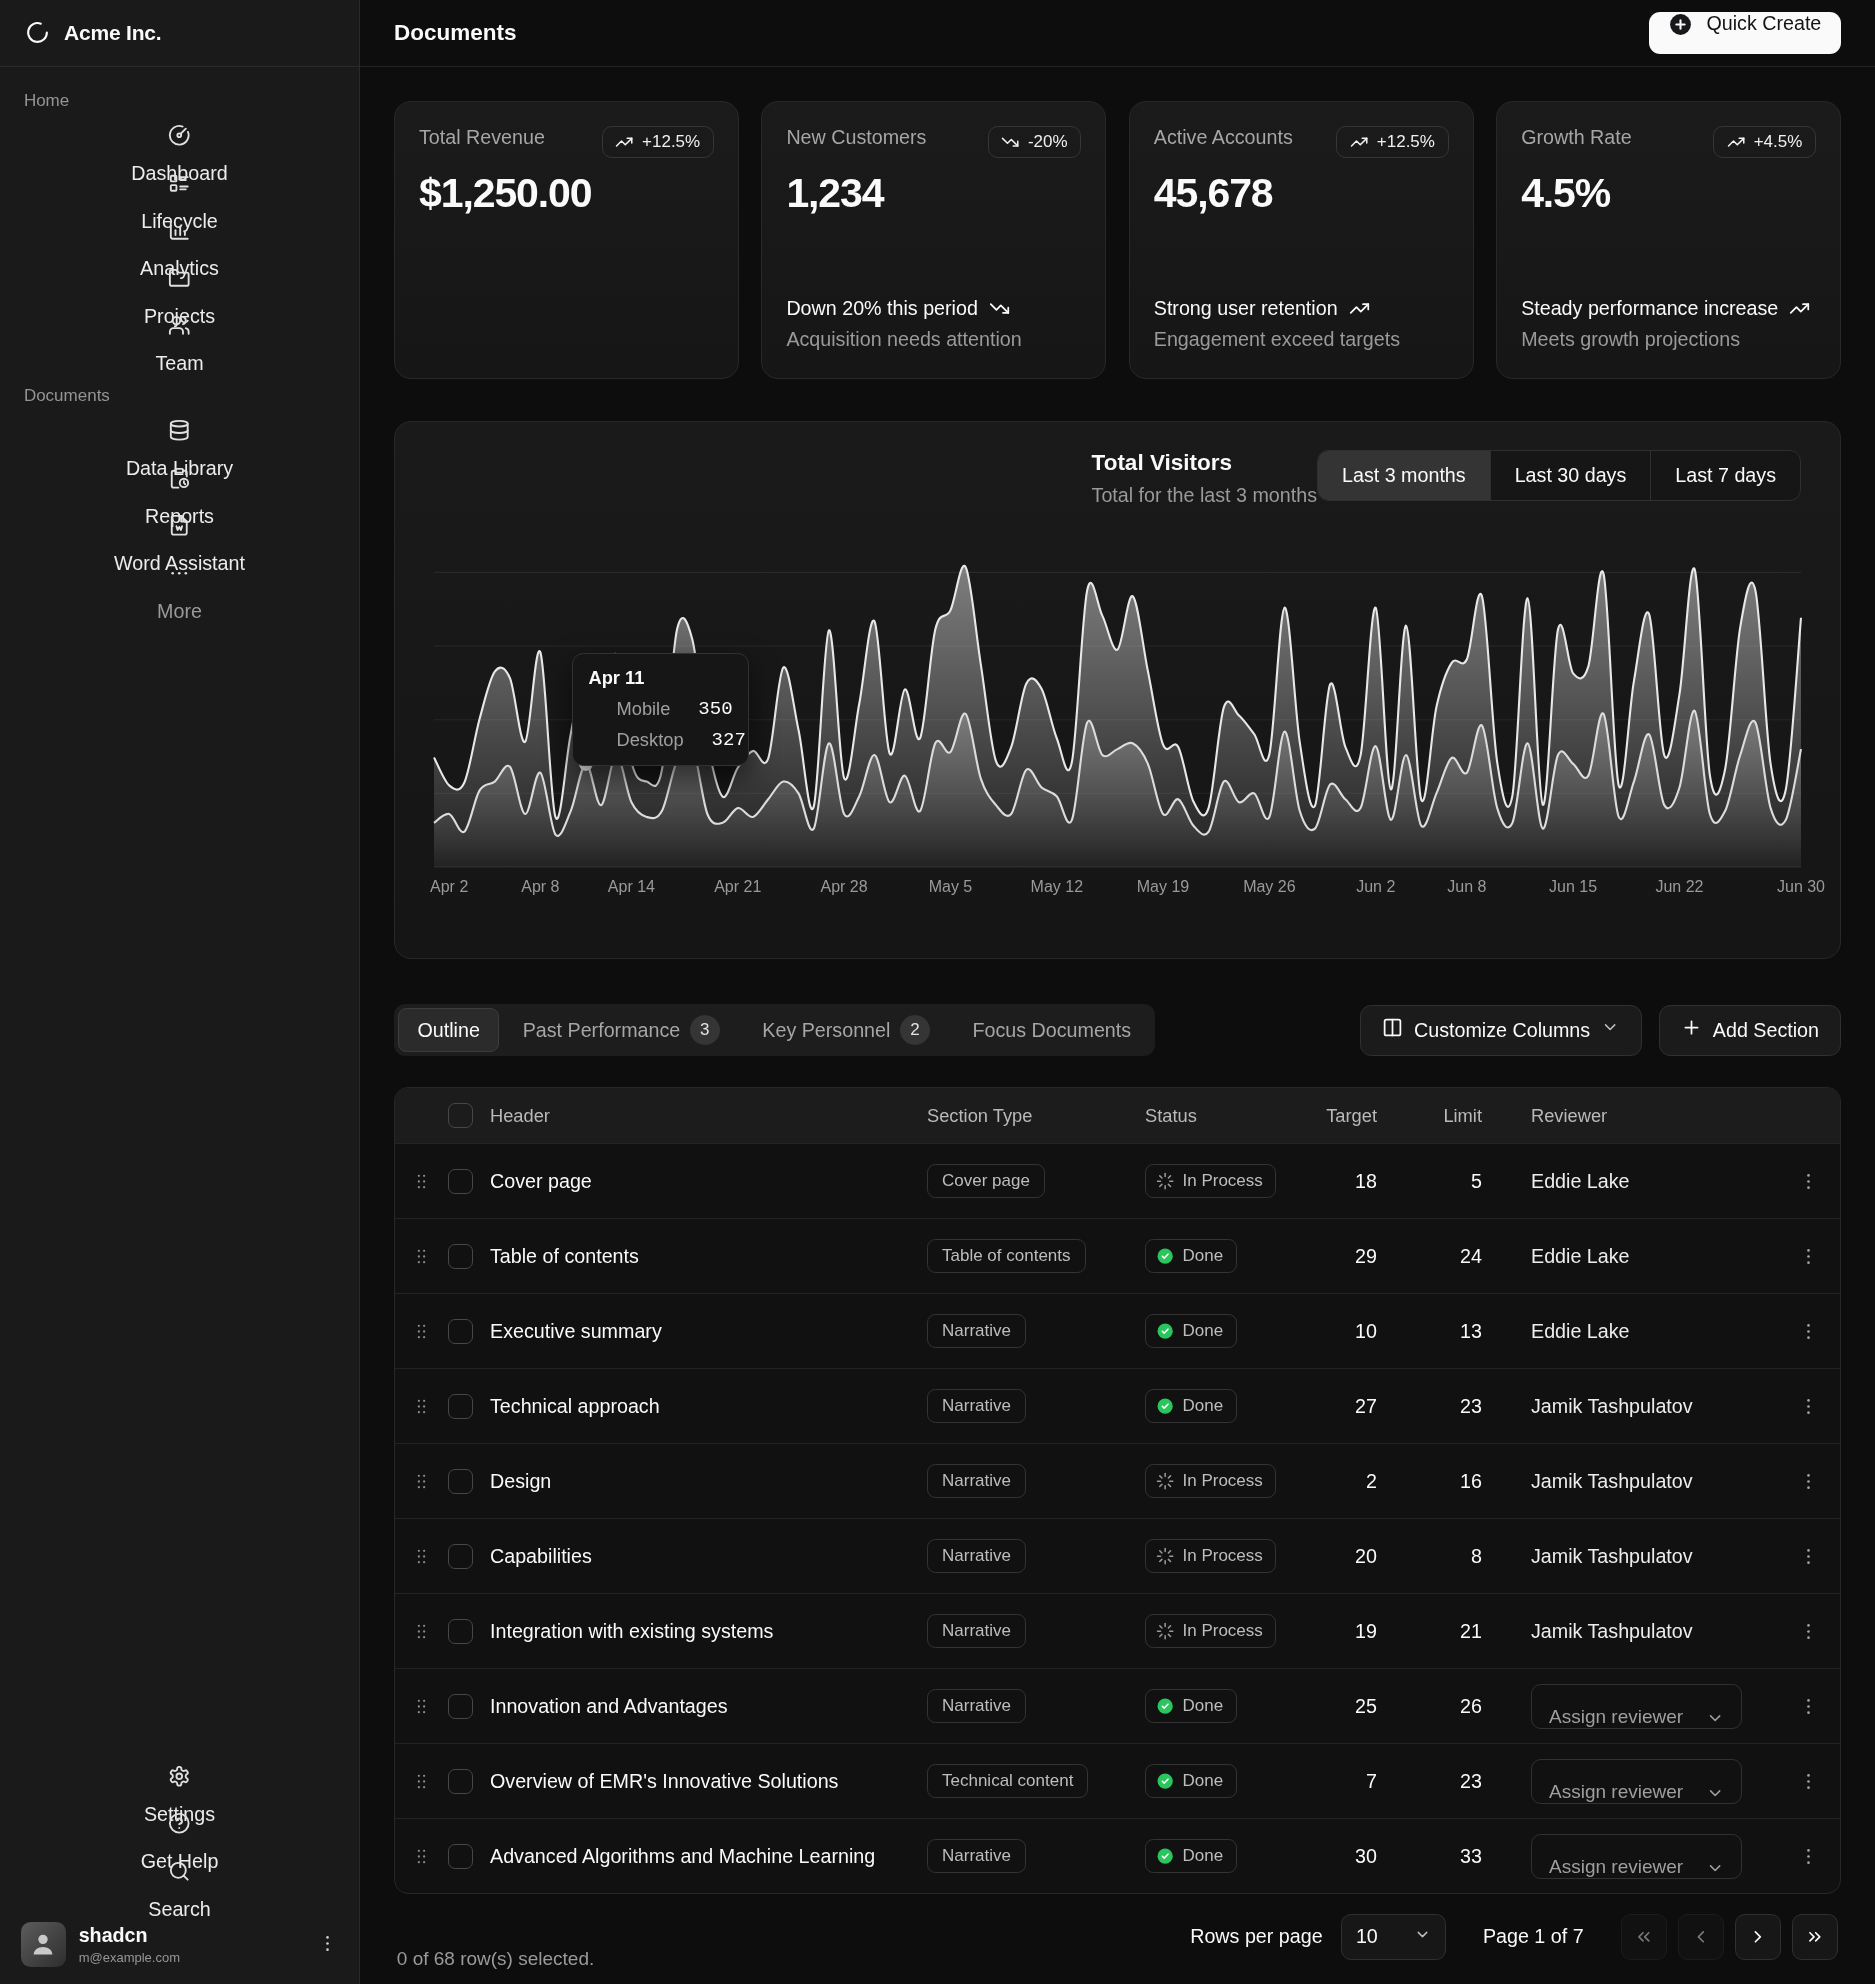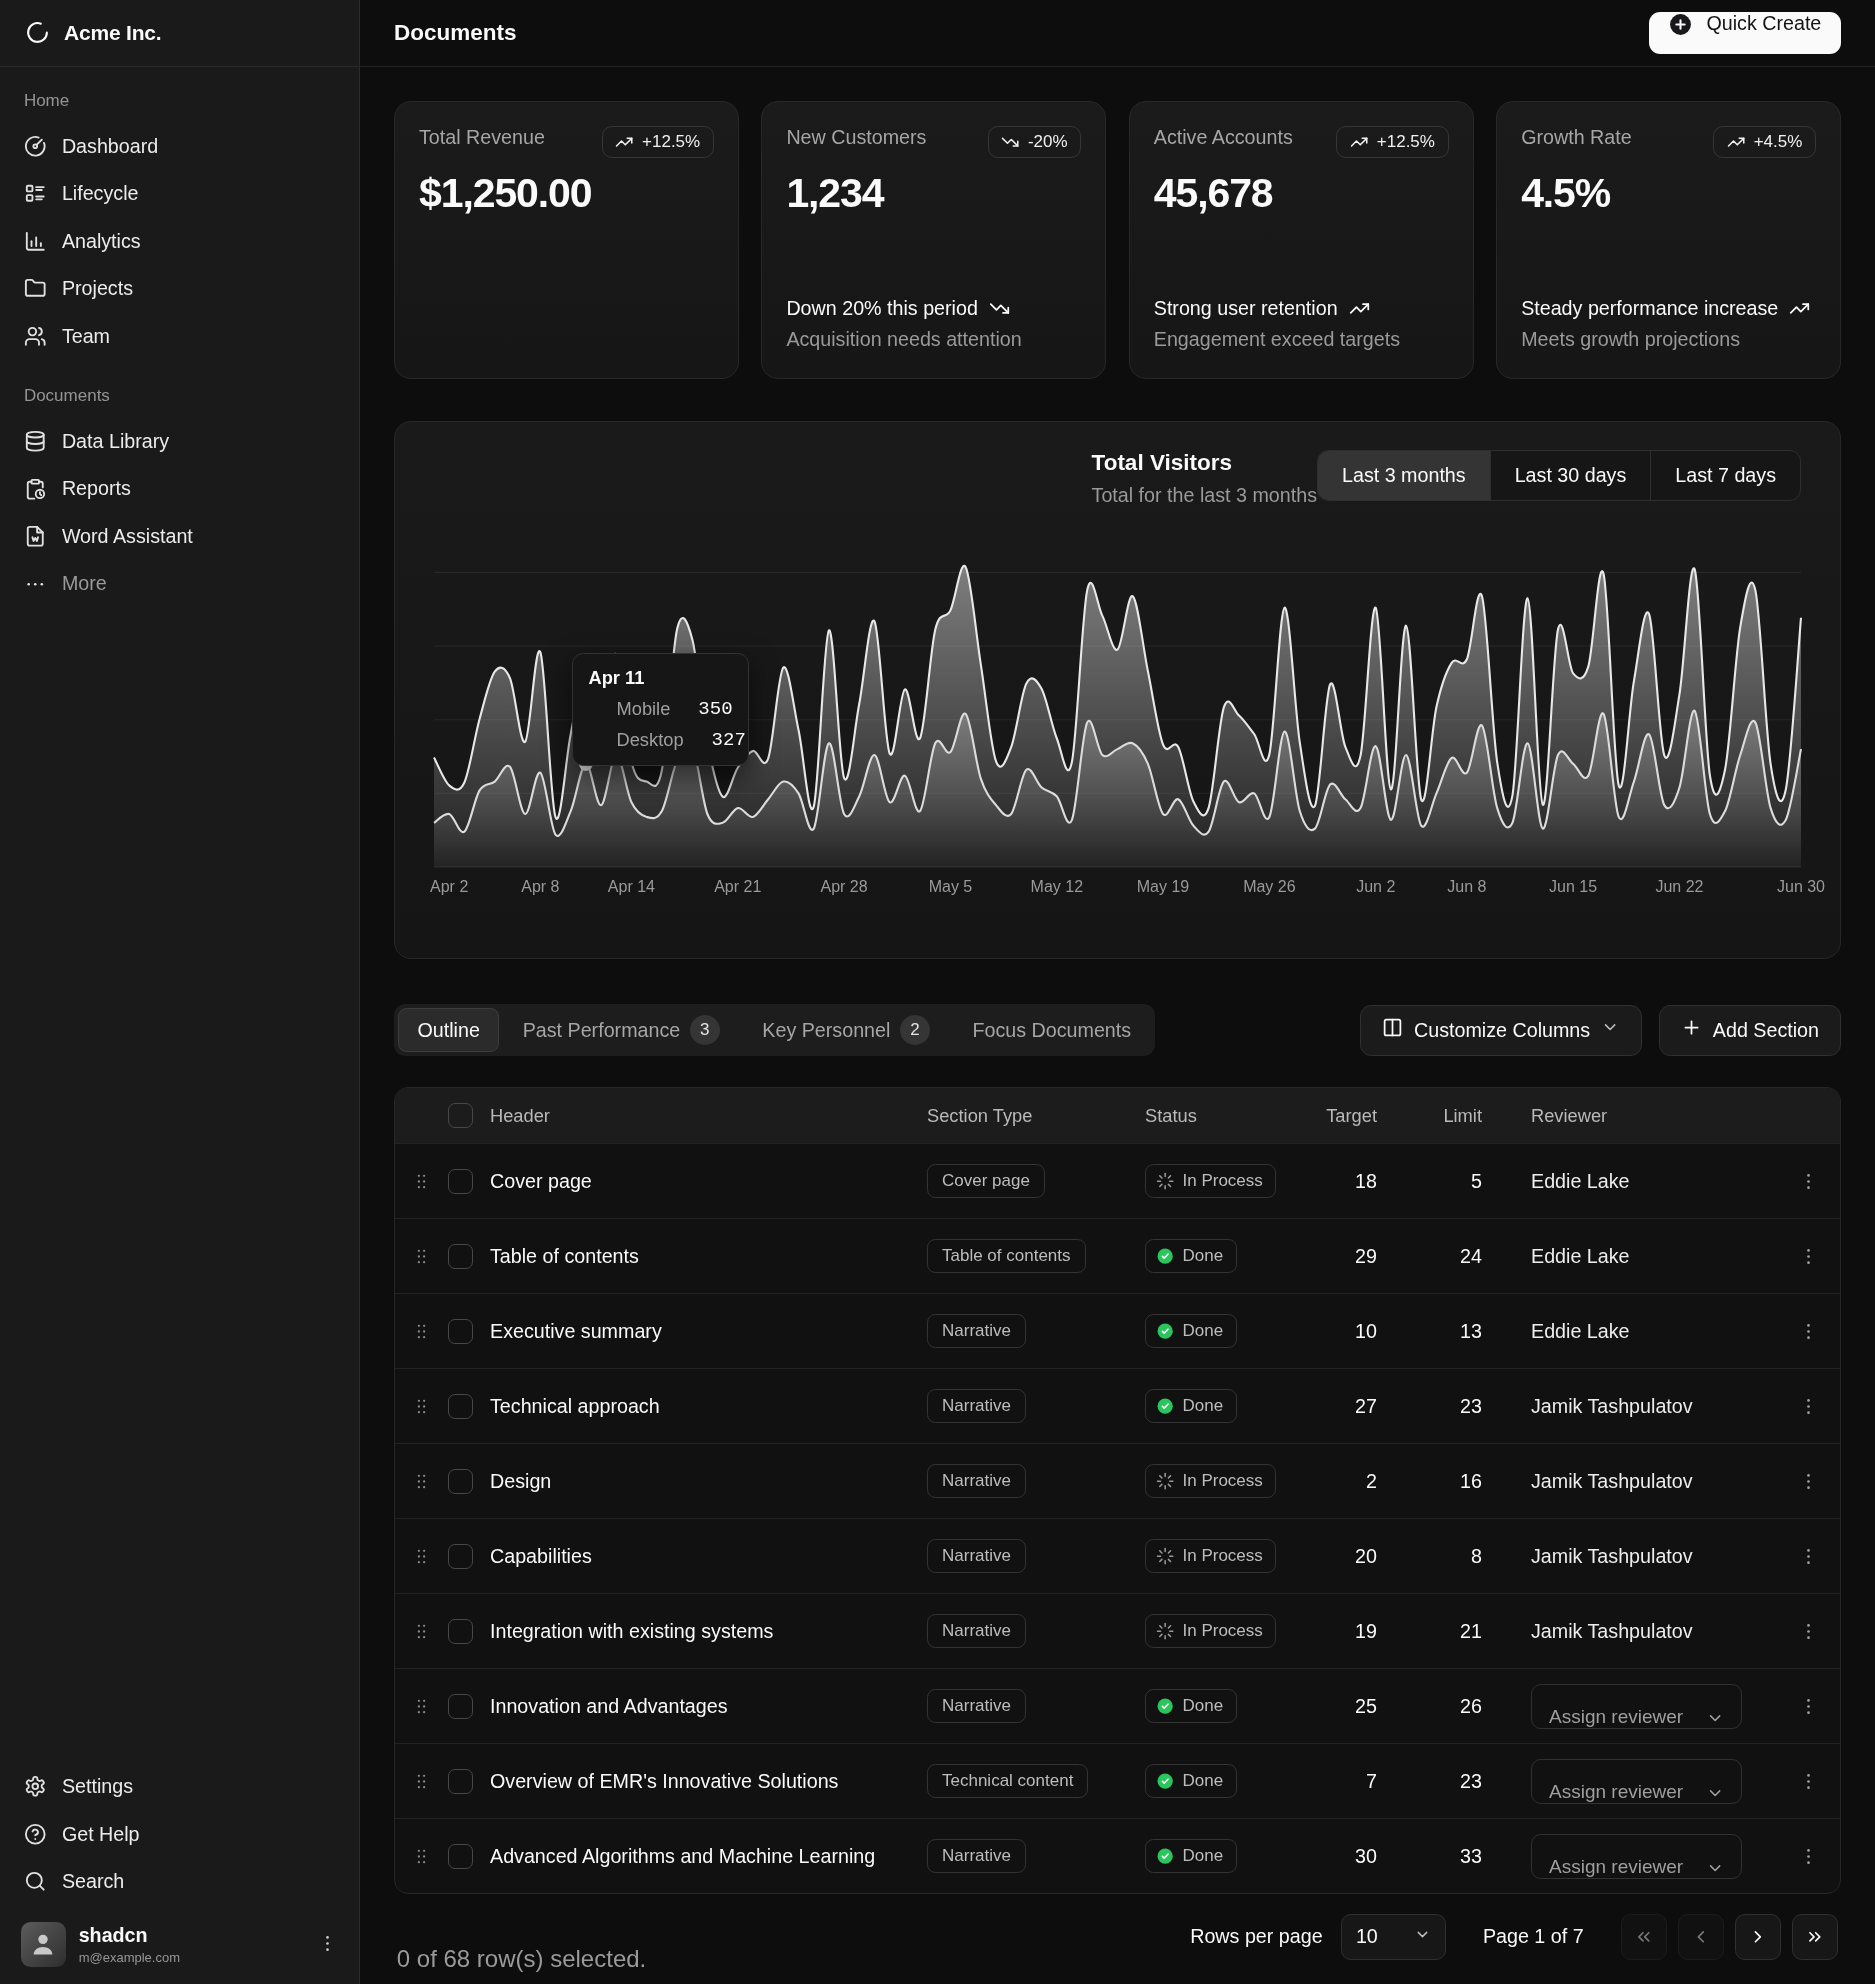--- a/index.html
+++ b/index.html
@@ -6,21 +6,21 @@
   html,body { background:#0a0a0a; }
   body { font-family:"Liberation Sans", sans-serif; color:#fafafa; width:1875px; height:1985px; overflow:hidden; }
   .app { display:flex; width:1875px; height:1985px; }
 
   
   .sidebar { width:360px; min-width:360px; background:#1a1a1a; border-right:0.7px solid #2a2a2a; display:flex; flex-direction:column; }
   .sb-header { height:67px; display:flex; align-items:center; gap:14px; padding:0 25px; border-bottom:0.7px solid #2a2a2a; }
   .sb-brand { font-size:21px; font-weight:700; letter-spacing:-0.2px; }
   .sb-nav { padding:14px 11.2px 0; }
   .nav-label { color:#949494; font-size:17px; padding:9.8px 12.7px; }
-  .nav-item { display:flex; align-items:center; gap:15.5px; height:44px; padding:0 12.7px; margin:3.5px 0; border-radius:8.4px; font-size:19.7px; color:#ececec; cursor:pointer; }
+  .nav-item { display:flex; align-items:center; gap:15.5px; height:44px; padding:0 12.7px; margin:3.5px 0; border-radius:8.4px; font-size:19.7px; color:#ececec; cursor:pointer;flex-direction:column; }
   .nav-item .ic { width:22.5px; height:22.5px; color:#e0e0e0; }
   .nav-item.muted { color:#9a9a9a; }
   .nav-group { margin-bottom:18.3px; }
   .sb-footer { margin-top:auto; padding:7px 11.2px 9.8px; }
   .sb-user { display:flex; align-items:center; gap:12.7px; padding:8.4px 9.8px; border-radius:9.8px; margin-top:9.8px; }
   .avatar { width:45px; height:45px; border-radius:9.8px; background:linear-gradient(135deg,#5c5c5c,#2e2e2e); display:flex; align-items:center; justify-content:center; overflow:hidden; }
   .avatar .ic { width:28px; height:28px; color:#c9c9c9; }
   .sb-user-meta { display:flex; flex-direction:column; gap:2.8px; }
   .sb-user-name { font-size:19.7px; font-weight:600; }
   .sb-user-email { font-size:13px; color:#969696; }
@@ -92,21 +92,21 @@
   .kebab { color:#a3a3a3; background:none; border:none; cursor:pointer; display:flex; justify-content:center; width:100%; }
   .type-badge { display:inline-flex; align-items:center; border:0.7px solid #343434; border-radius:8.4px; padding:5.6px 14px; font-size:17px; color:#bdbdbd; white-space:nowrap; }
   .status-badge { display:inline-flex; align-items:center; gap:8.4px; border:0.7px solid #343434; border-radius:8.4px; padding:5.6px 12.7px 5.6px 9.8px; font-size:17px; color:#bdbdbd; white-space:nowrap; }
   .status-badge .ic { width:18.3px; height:18.3px; color:#9a9a9a; }
   .assign-btn { display:inline-flex; align-items:flex-end; justify-content:space-between; gap:14px; border:0.7px solid #313131; background:transparent; border-radius:9.8px; height:45px; padding:0 17px; font-size:19px; color:#9f9f9f; font-family:inherit; cursor:pointer; min-width:211px; }
   .assign-btn .ic { width:18.3px; height:18.3px; }
   .reviewer-name { color:#ededed; }
 
   
   .table-footer { display:flex; align-items:center; margin:18.3px 2.8px 0; height:49px; }
-  .tf-selected { font-size:24px; color:#9a9a9a;margin-top:44px; }
+  .tf-selected { font-size:19px; color:#9a9a9a;margin-top:44px; }
   .tf-right { margin-left:auto; display:flex; align-items:center; gap:37px; }
   .tf-rpp { display:flex; align-items:center; gap:18.3px; font-size:19.7px; font-weight:500; }
   .tf-select { display:flex; align-items:center; justify-content:space-between; width:105px; height:46px; border:0.7px solid #303030; border-radius:9.8px; background:#171717; padding:0 14px; font-size:19.7px; cursor:pointer; }
   .tf-select .ic { width:17px; height:17px; color:#bdbdbd; }
   .tf-page { font-size:19.7px; font-weight:500; }
   .pager { display:flex; gap:11.2px; }
   .pg-btn { width:46px; height:46px; border:0.7px solid #303030; border-radius:9.8px; background:#171717; color:#fafafa; display:flex; align-items:center; justify-content:center; cursor:pointer; }
   .pg-btn .ic { width:19.7px; height:19.7px; }
   .pg-btn[disabled] { opacity:.45; cursor:default; }
 

